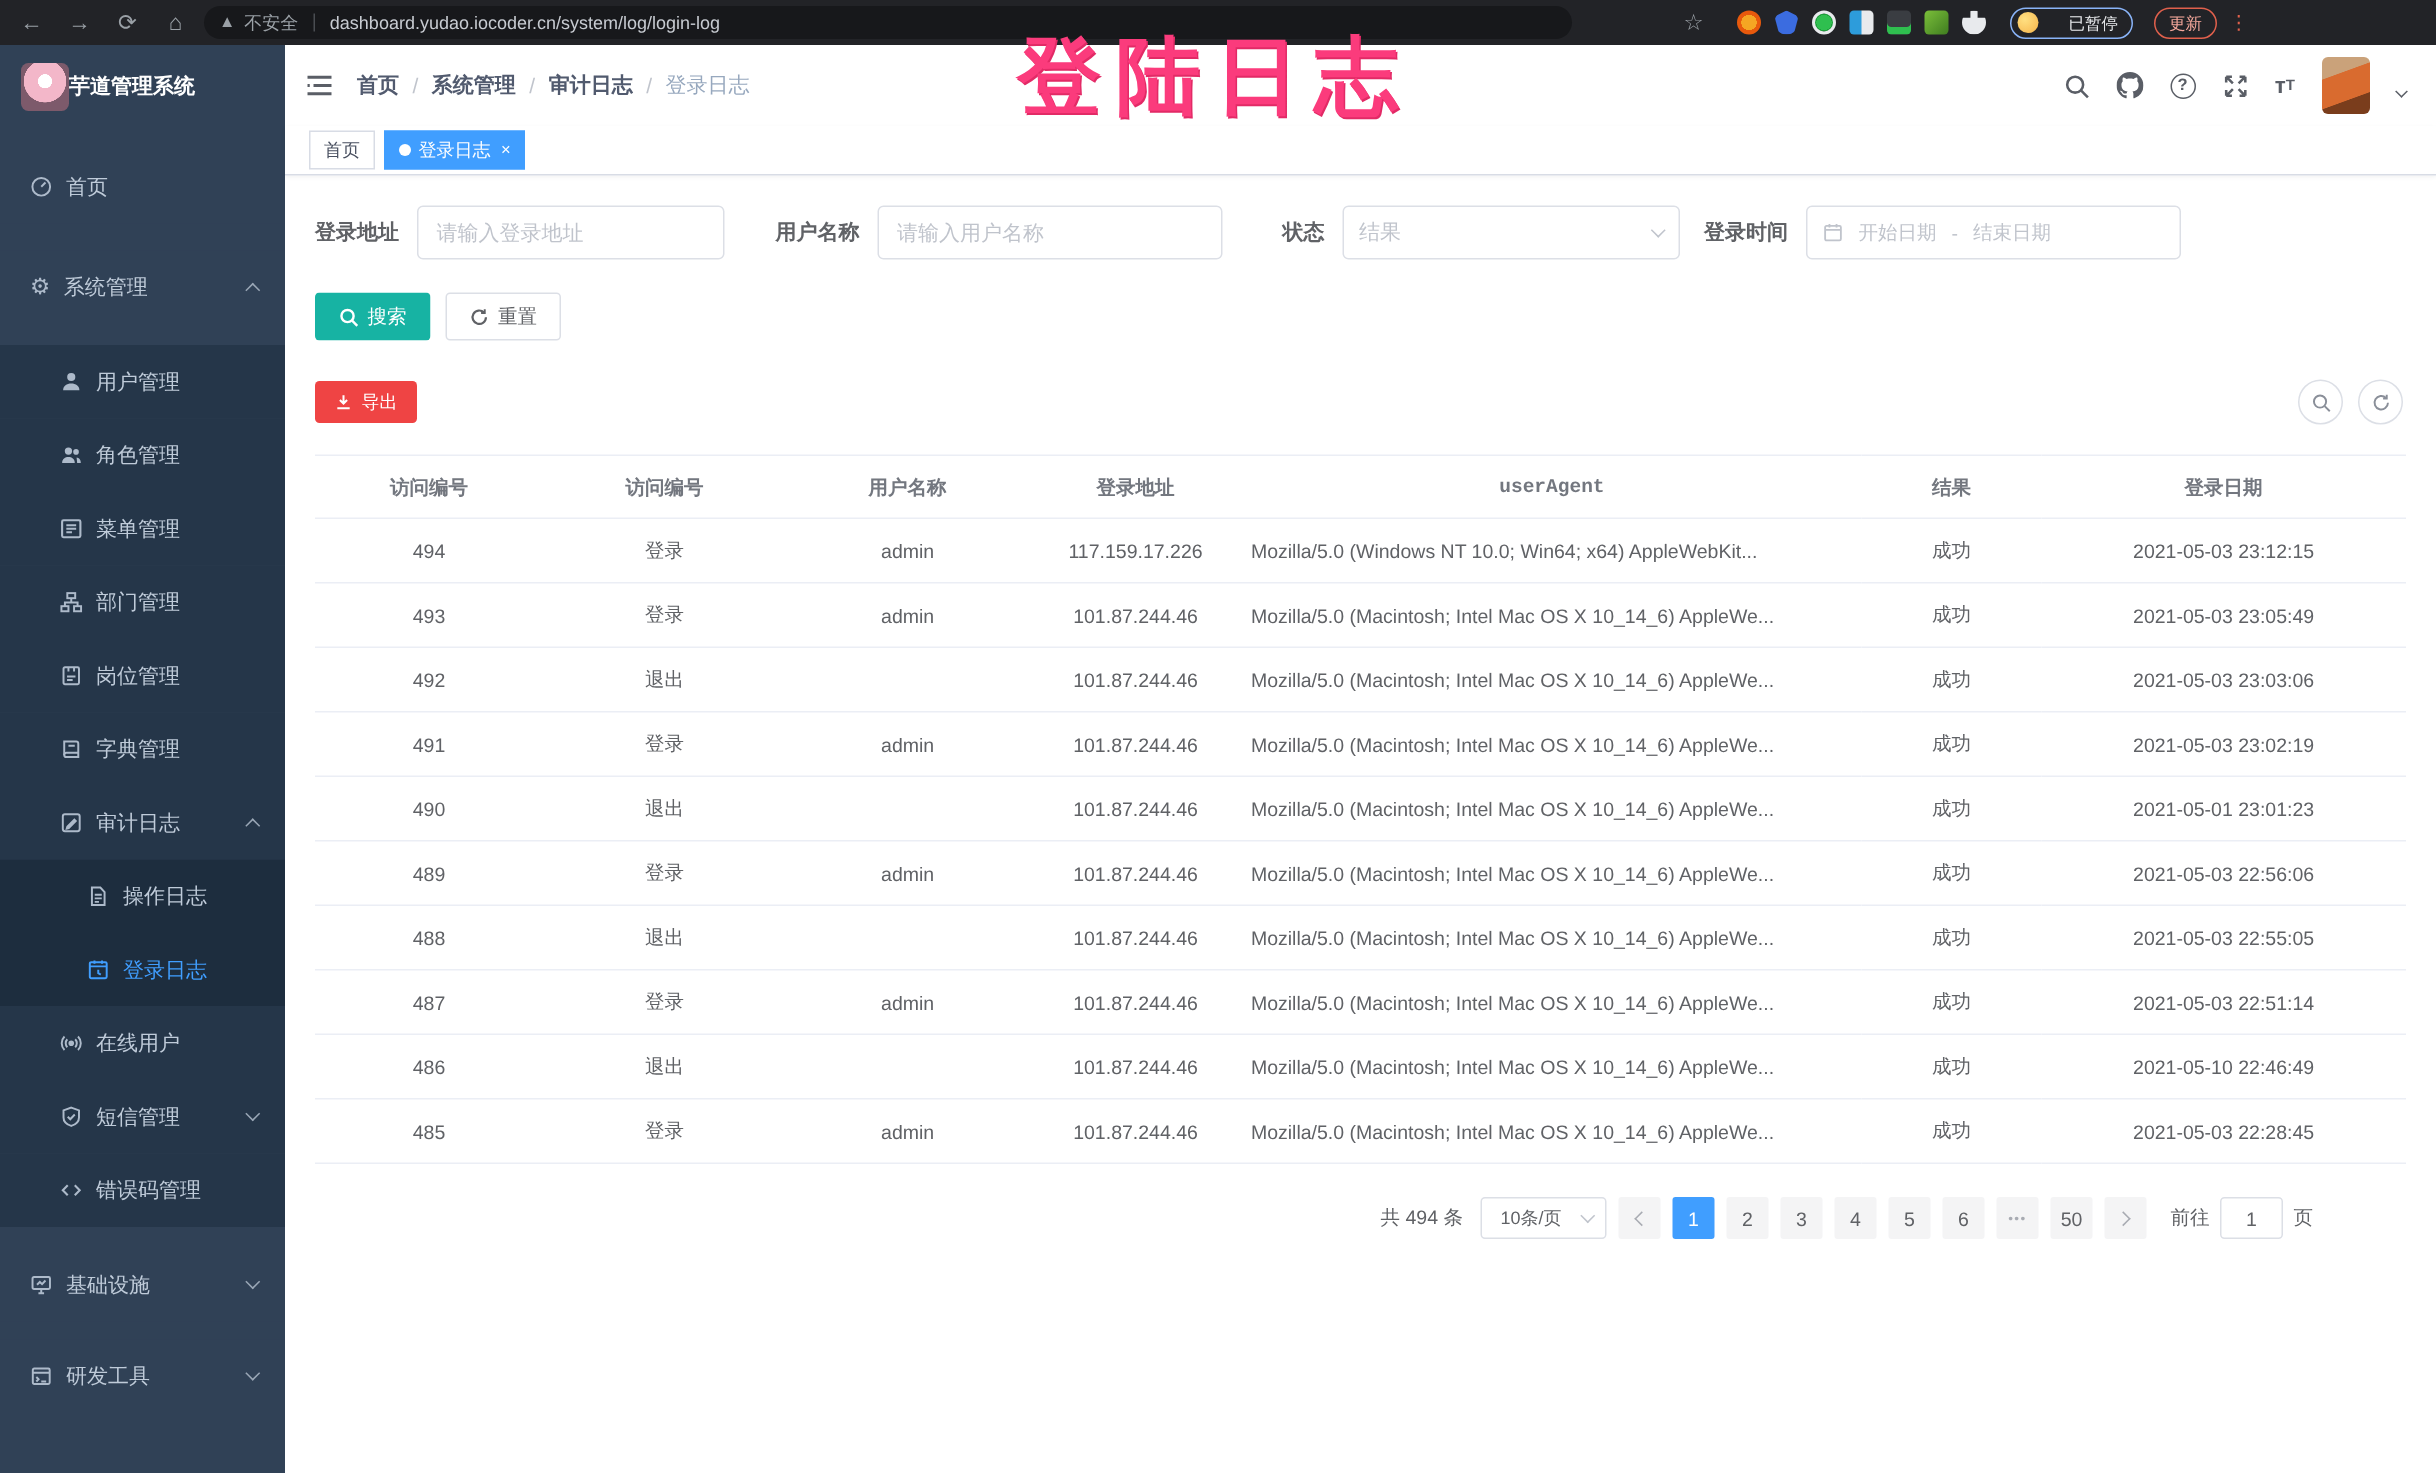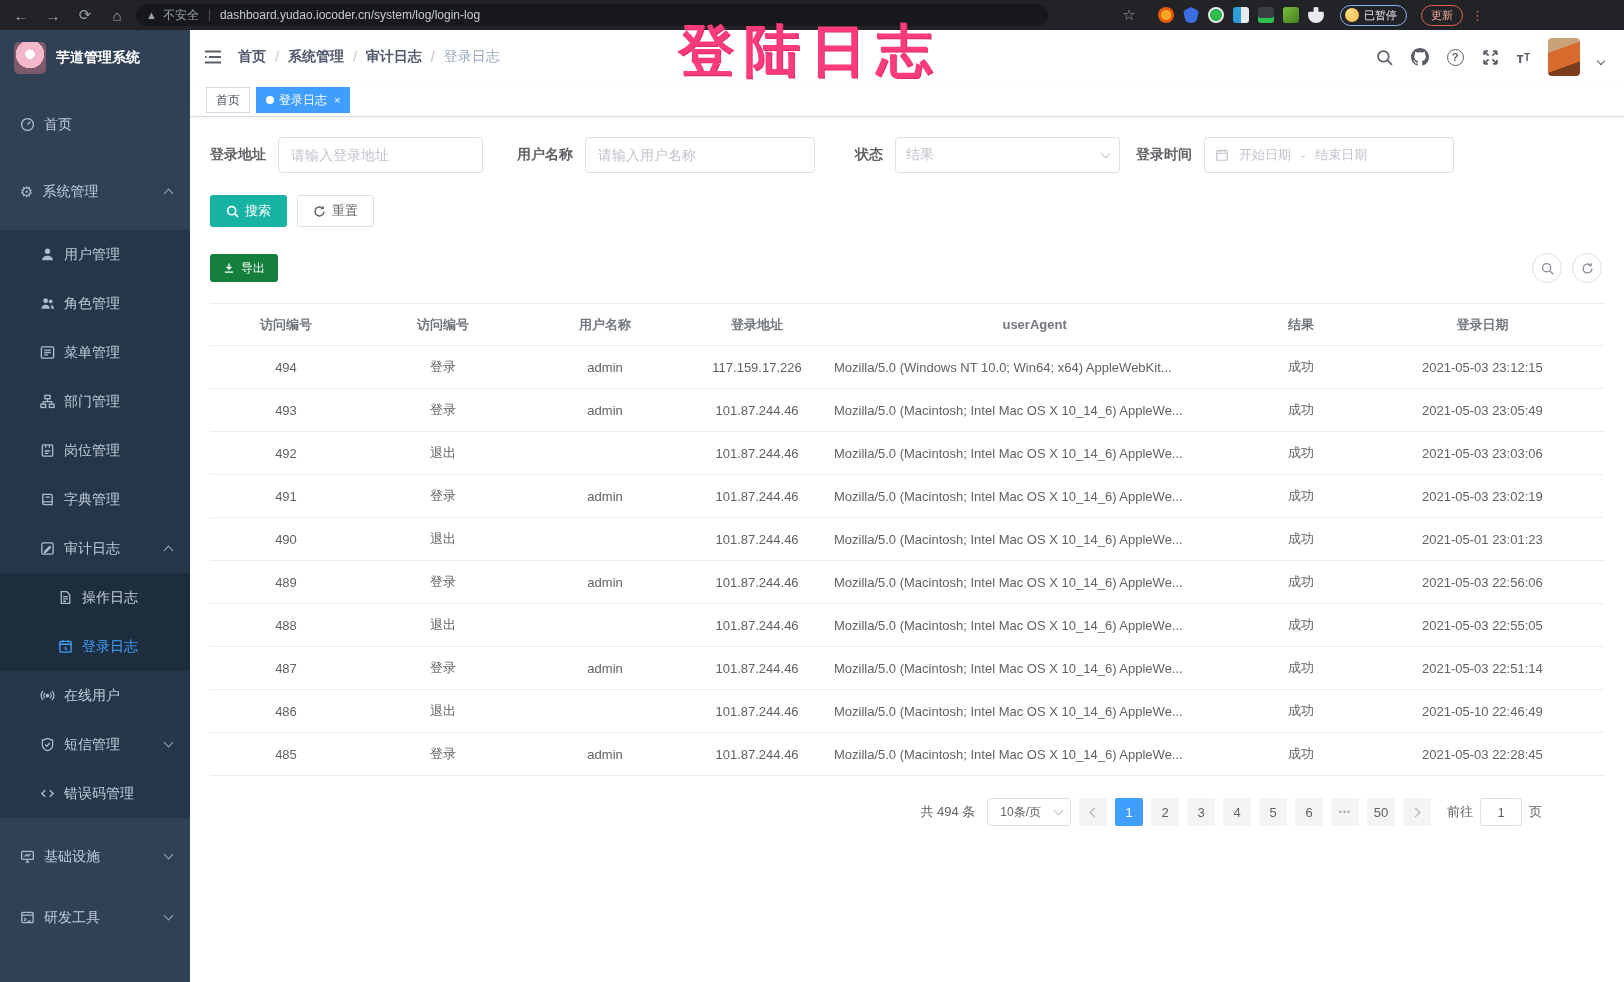--- a/index.html
+++ b/index.html
@@ -11,34 +11,34 @@
   .b-ico { color:#9aa0a6; font-size:15px; width:26px; text-align:center; flex:0 0 auto; cursor:pointer; }
   .omnibox { flex:0 1 912px; height:22px; background:#17181b; border-radius:11px; display:flex; align-items:center; padding:0 10px; gap:6px; color:#9aa0a6; font-size:12px; }
   .omnibox .warn { color:#9aa0a6; font-size:11px; }
   .omnibox .sec { color:#9aa0a6; }
   .omnibox .sep { width:1px; height:12px; background:#4a4d52; margin:0 4px; }
   .omnibox .url { color:#c7cbd1; white-space:nowrap; overflow:hidden; }
   .star { margin-left:62px; }
   .ext-row { display:flex; align-items:center; gap:9px; margin-left:10px; }
   .ext { width:16px; height:16px; border-radius:50%; display:inline-block; }
   .ext.sq { border-radius:3px; }
-  .pill { display:flex; align-items:center; gap:5px; border:1px solid #8ab4f8; border-radius:11px; height:21px; padding:0 9px 0 4px; color:#e8eaed; font-size:11px; margin-left:10px; }
+  .pill { display:flex; align-items:center; gap:20px; border:1px solid #8ab4f8; border-radius:11px; height:21px; padding:0 9px 0 4px; color:#e8eaed; font-size:11px; margin-left:10px; }
   .pill .emoji { width:14px; height:14px; border-radius:50%; background:radial-gradient(circle at 35% 35%, #ffe082, #f6b44a); }
   .update-btn { display:flex; align-items:center; gap:6px; border:1px solid #e0604c; border-radius:11px; height:21px; padding:0 9px; color:#f4a79b; font-size:11px; margin-left:8px; }
   .kebab { color:#e0604c; font-size:13px; margin-left:2px; }
 
   
   .annotation { position:absolute; left:678px; top:14px; z-index:60; font-size:56px; font-weight:700; letter-spacing:10px; color:#fb3b7c; text-shadow:1px 1px 0 #e22a66; pointer-events:none; }
 
   
   .app { display:flex; height:952px; }
 
   
   .sidebar { width:190px; background:#304156; flex:0 0 auto; color:#bfcbd9; overflow:hidden; }
-  .logo-row { height:56px; display:flex; align-items:center; gap:10px; padding:0 14px; }
+  .logo-row { height:56px; display:flex; align-items:center; gap:0; padding:0 14px; }
   .logo-img { width:32px; height:32px; border-radius:5px; background:radial-gradient(circle at 50% 38%, #fff 0 18%, #f3b7c9 19% 55%, #7d5a6b 56%); flex:0 0 auto; }
   .logo-title { color:#fff; font-size:14px; font-weight:700; white-space:nowrap; }
   .menu { font-size:14px; }
   .m-item { height:49px; display:flex; align-items:center; gap:9px; cursor:pointer; position:relative; }
   .m-item.l1 { padding-left:20px; background:#304156; }
   .m-item.l2 { padding-left:40px; background:#253649; }
   .m-item.l3 { padding-left:58px; background:#1d2d3e; }
   .m-item .mi { width:15px; height:15px; flex:0 0 auto; color:#adbaca; }
   .m-item .lbl { white-space:nowrap; }
   .m-item.active { color:#409eff; }
@@ -84,29 +84,29 @@
   .sel-caret { width:7px; height:7px; border-right:1.4px solid #c0c4cc; border-bottom:1.4px solid #c0c4cc; transform:rotate(45deg); margin-top:-3px; }
   .date-box { height:36px; border:1px solid #dcdfe6; border-radius:4px; display:flex; align-items:center; gap:10px; padding:0 10px; width:250px; cursor:text; }
   .date-box .ph { color:#c0c4cc; font-size:13px;font-family:Liberation Serif, serif; }
   .date-box .dash { color:#c0c4cc; font-size:13px; }
 
   .btn-row { display:flex; align-items:center; gap:10px; margin-top:22px; }
   .btn { height:32px; border-radius:3px; display:inline-flex; align-items:center; gap:6px; font-size:13px; padding:0 15px; cursor:pointer; border:1px solid transparent; }
   .btn-search { background:#17b3a3; color:#fff; }
   .btn-reset { background:#fff; color:#606266; border-color:#dcdfe6; }
   .export-row { display:flex; align-items:center; margin-top:26px; }
-  .btn-export { height:28px; background:#15803d; color:#fff; font-size:12px; padding:0 12px; }
+  .btn-export { height:28px; background:#ef4444; color:#fff; font-size:12px; padding:0 12px; }
   .tool-circles { margin-left:auto; display:flex; gap:10px; padding-right:2px; }
   .circle-btn { width:30px; height:30px; border-radius:50%; border:1px solid #dcdfe6; background:#fff; display:flex; align-items:center; justify-content:center; color:#8a8f99; cursor:pointer; }
 
   
   table.log { width:100%; border-collapse:collapse; margin-top:20px; table-layout:fixed; font-size:13px; color:#606266; }
   table.log col.c0{width:150px} table.log col.c1{width:160px} table.log col.c2{width:160px}
   table.log col.c3{width:140px} table.log col.c4{width:408px} table.log col.c5{width:118px} table.log col.c6{width:240px}
-  table.log th { font-weight:600; color:#73777f; text-align:center; height:42px; border-top:1px solid #ebeef5; border-bottom:1px solid #ebeef5; }
+  table.log th { font-weight:600; color:#73777f; text-align:center; height:42px; border-top:1px solid #ebeef5; border-bottom:1px solid #ebeef5;font-family:Liberation Mono, monospace; }
   table.log td { height:43px; text-align:center; border-bottom:1px solid #ebeef5; white-space:nowrap; overflow:hidden; }
   table.log td.ua { text-align:left; padding-left:6px; }
 
   
   .pager { display:flex; align-items:center; justify-content:flex-end; gap:8px; margin-top:22px; padding-right:62px; font-size:13px; color:#606266; }
   .pg-total { margin-right:4px; }
   .pg-size { height:28px; border:1px solid #dcdfe6; border-radius:3px; display:flex; align-items:center; gap:14px; padding:0 8px 0 12px; font-size:12px; color:#606266; cursor:pointer; }
   .pg-btn { min-width:28px; height:28px; background:#f4f4f5; border-radius:2px; display:flex; align-items:center; justify-content:center; font-size:13px; color:#606266; cursor:pointer; padding:0 4px; }
   .pg-btn.active { background:#409eff; color:#fff; cursor:default; }
   .pg-arrow { width:7px; height:7px; border-right:1.5px solid #a8abb2; border-bottom:1.5px solid #a8abb2; }

